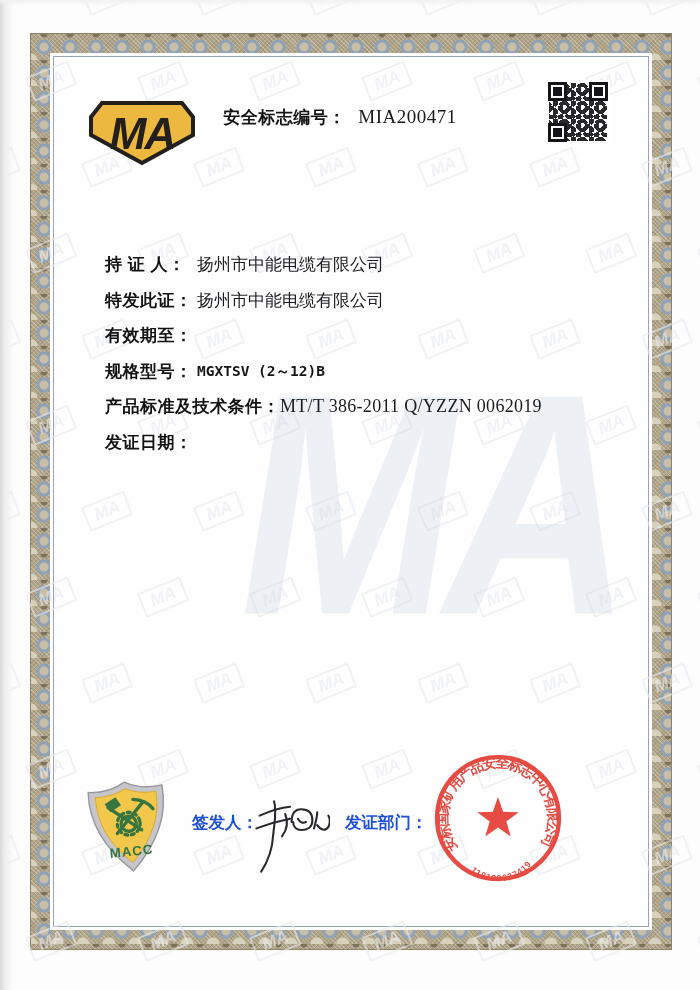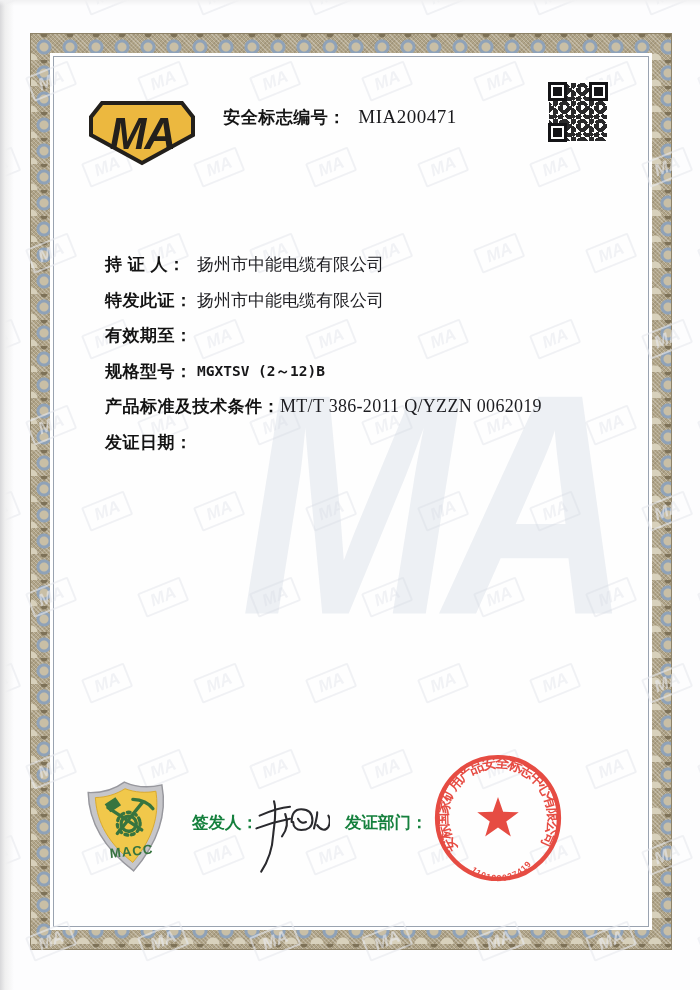--- a/index.html
+++ b/index.html
@@ -77,21 +77,21 @@
         text-align:justify;text-indent:2em;}
 
   
   .macc{position:absolute;left:86px;top:779px;width:86px;height:95px;transform:rotate(-6deg);}
   .macc .shield-outer{fill:#c6c6ca;stroke:#97979d;stroke-width:1.5;}
   .macc .shield-inner{fill:#f1c84b;stroke:#d9a92e;stroke-width:1;}
   .macc .emblem{stroke:#37743f;fill:none;stroke-width:3.5;stroke-linecap:round;}
   .macc .emblem-fill{fill:#37743f;stroke:none;}
   .macc .macc-text{font:700 14px "Liberation Sans",sans-serif;fill:#37743f;text-anchor:middle;letter-spacing:1px;}
   .sig-label,.iss-label{position:absolute;font-family:"Liberation Serif",serif;font-weight:700;
-        font-size:16.5px;color:#15803d;white-space:nowrap;}
+        font-size:16.5px;color:#1d4ed8;white-space:nowrap;}
   .sig-label{left:192px;top:812px;} .iss-label{left:345px;top:812px;}
   .signature{position:absolute;left:250px;top:786px;width:80px;height:96px;}
   .signature path{stroke:#2a2a2e;fill:none;stroke-width:2.6;stroke-linecap:round;}
 
   
   .stamp{position:absolute;left:424px;top:744px;width:148px;height:148px;opacity:.9;mix-blend-mode:multiply;}
   .stamp .ring{fill:none;stroke:#e4382e;stroke-width:5;}
   .stamp .star{fill:#e4382e;}
   .stamp-co{font:700 16px "Liberation Sans",sans-serif;fill:#e4382e;}
   .stamp-num{font:700 10px "Liberation Sans",sans-serif;fill:#e4382e;letter-spacing:1px;}

